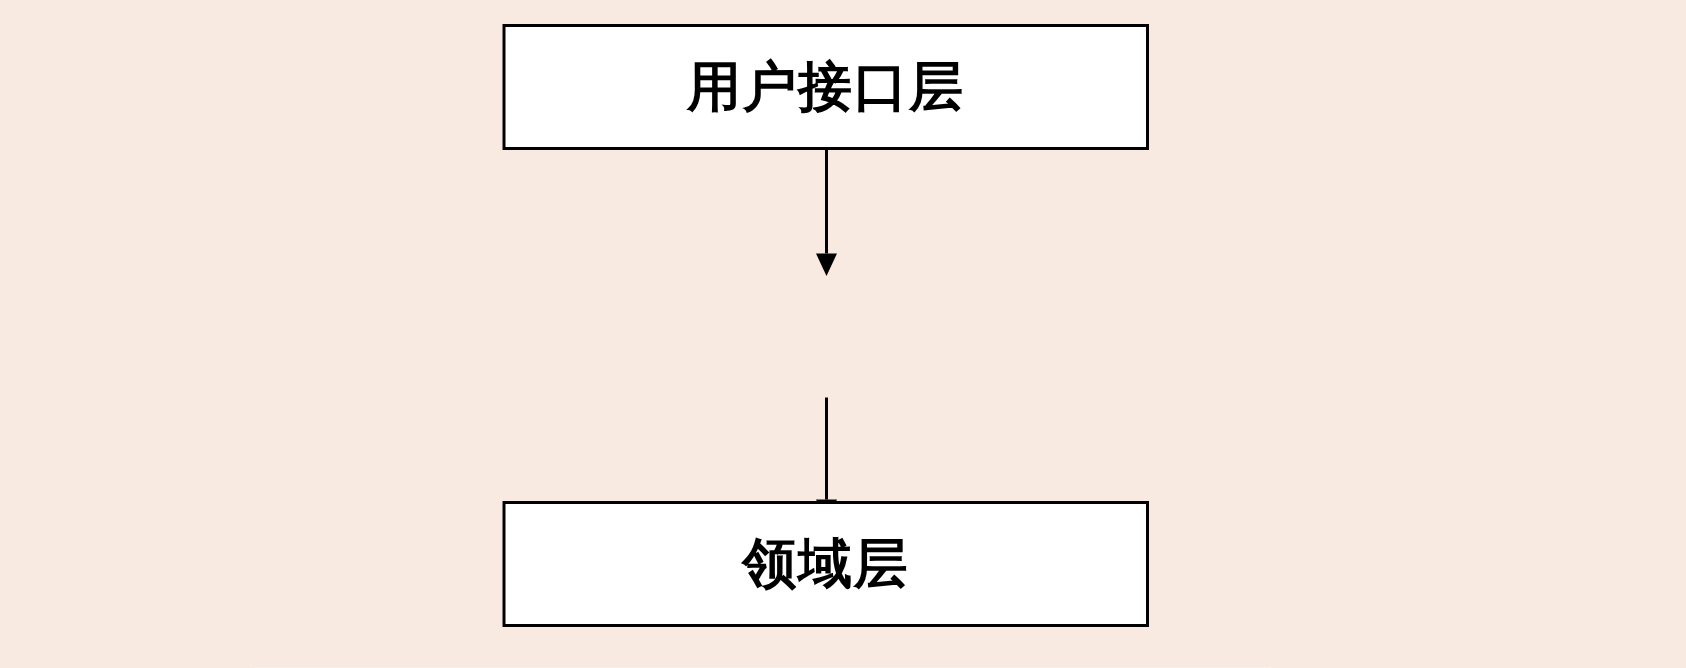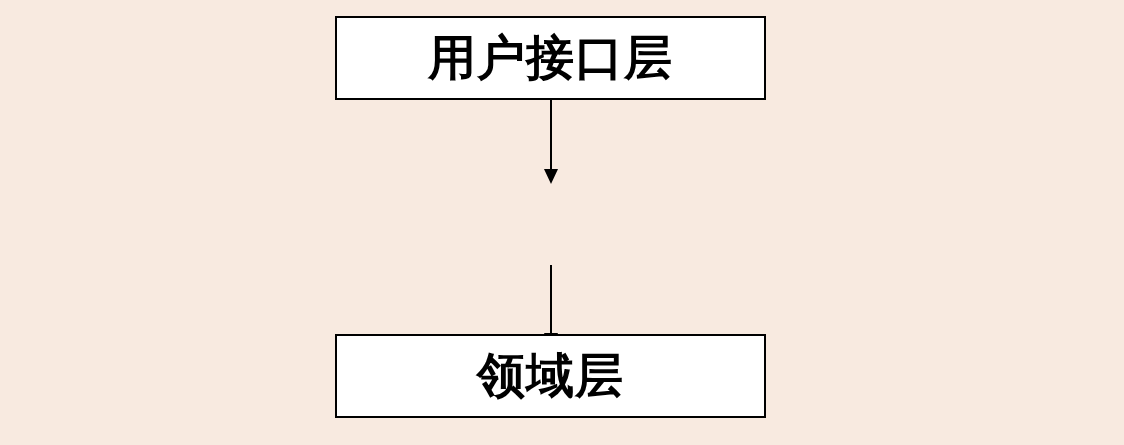--- a/index.html
+++ b/index.html
@@ -21,21 +21,21 @@
     left: 335px;
     width: 431px;
     box-sizing: border-box;
     background: var(--node-fill, #FFFFFF);
     border: 2px solid var(--line-color, #000000);
     display: flex;
     align-items: center;
     justify-content: center;
   }
   .node-label {
-    font-size: 48px;
+    font-size: 36px;
     font-weight: bold;
     color: var(--text-color, #000000);
     letter-spacing: 1px;
     white-space: nowrap;
   }
   .node-1 { top: 16px;  height: 84px; }
   .node-2 { top: 184px; height: 81px; }
   .node-3 { top: 334px; height: 84px; }
   .arrow {
     position: absolute;

